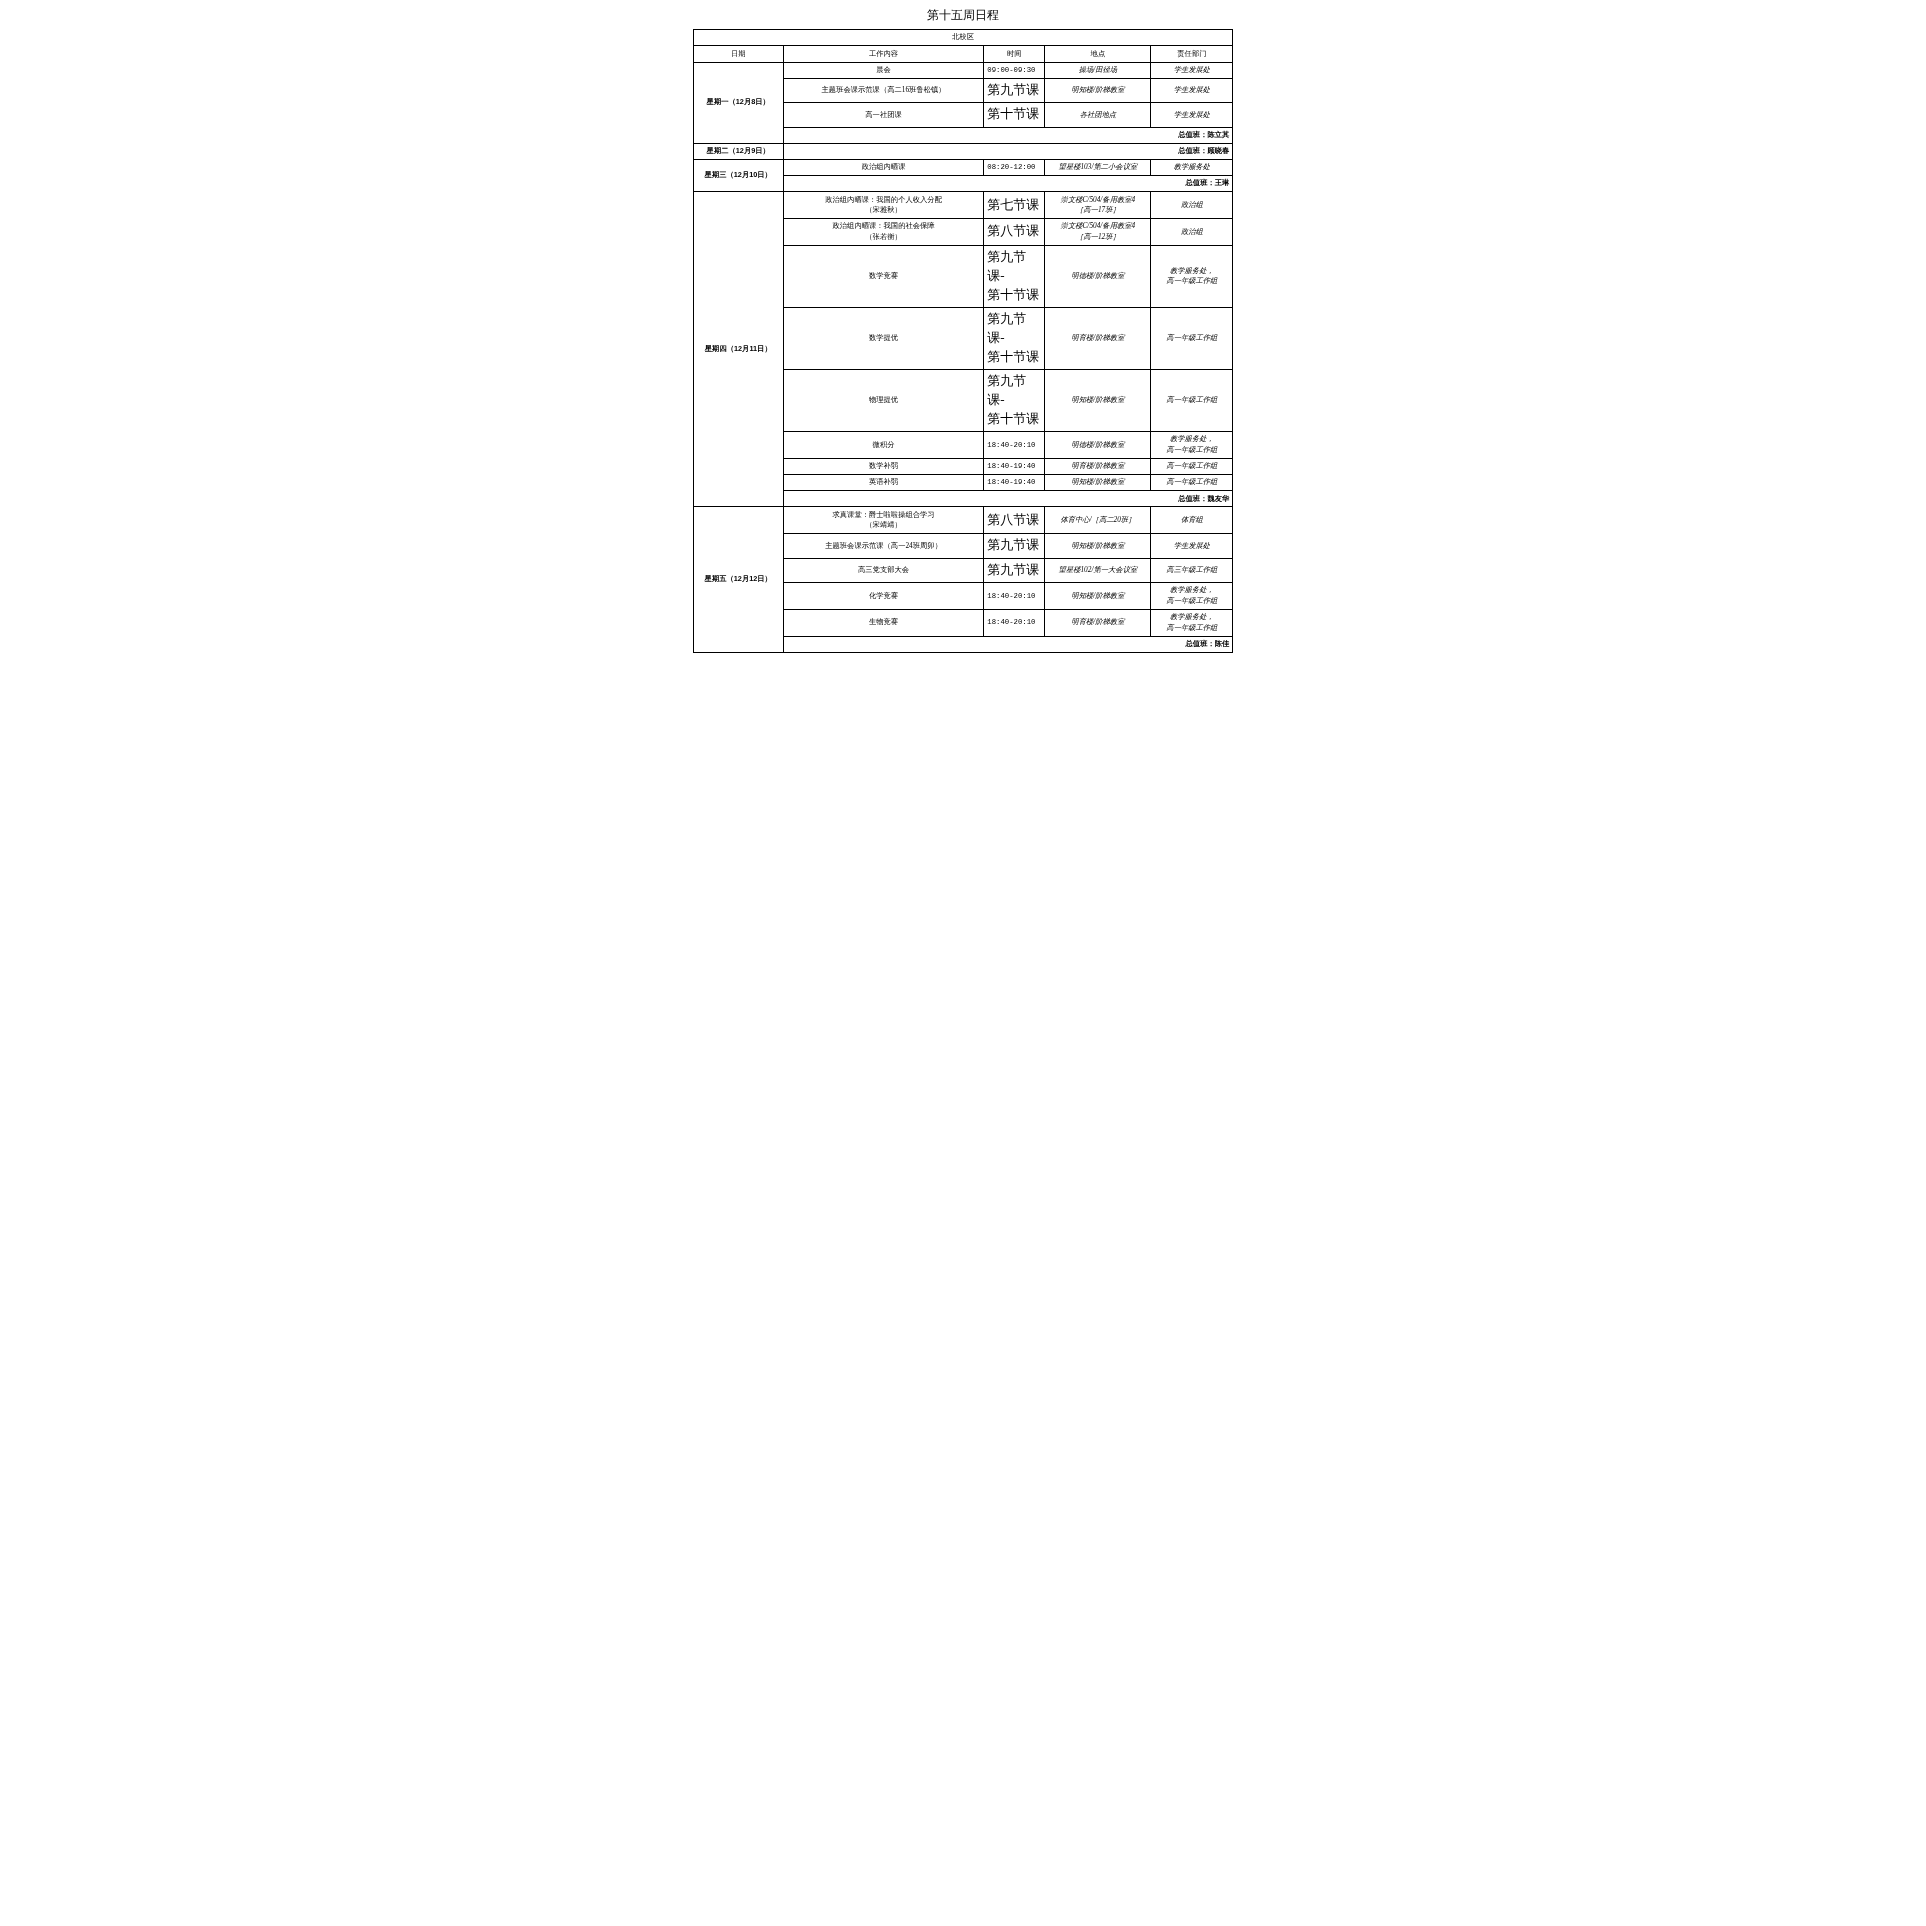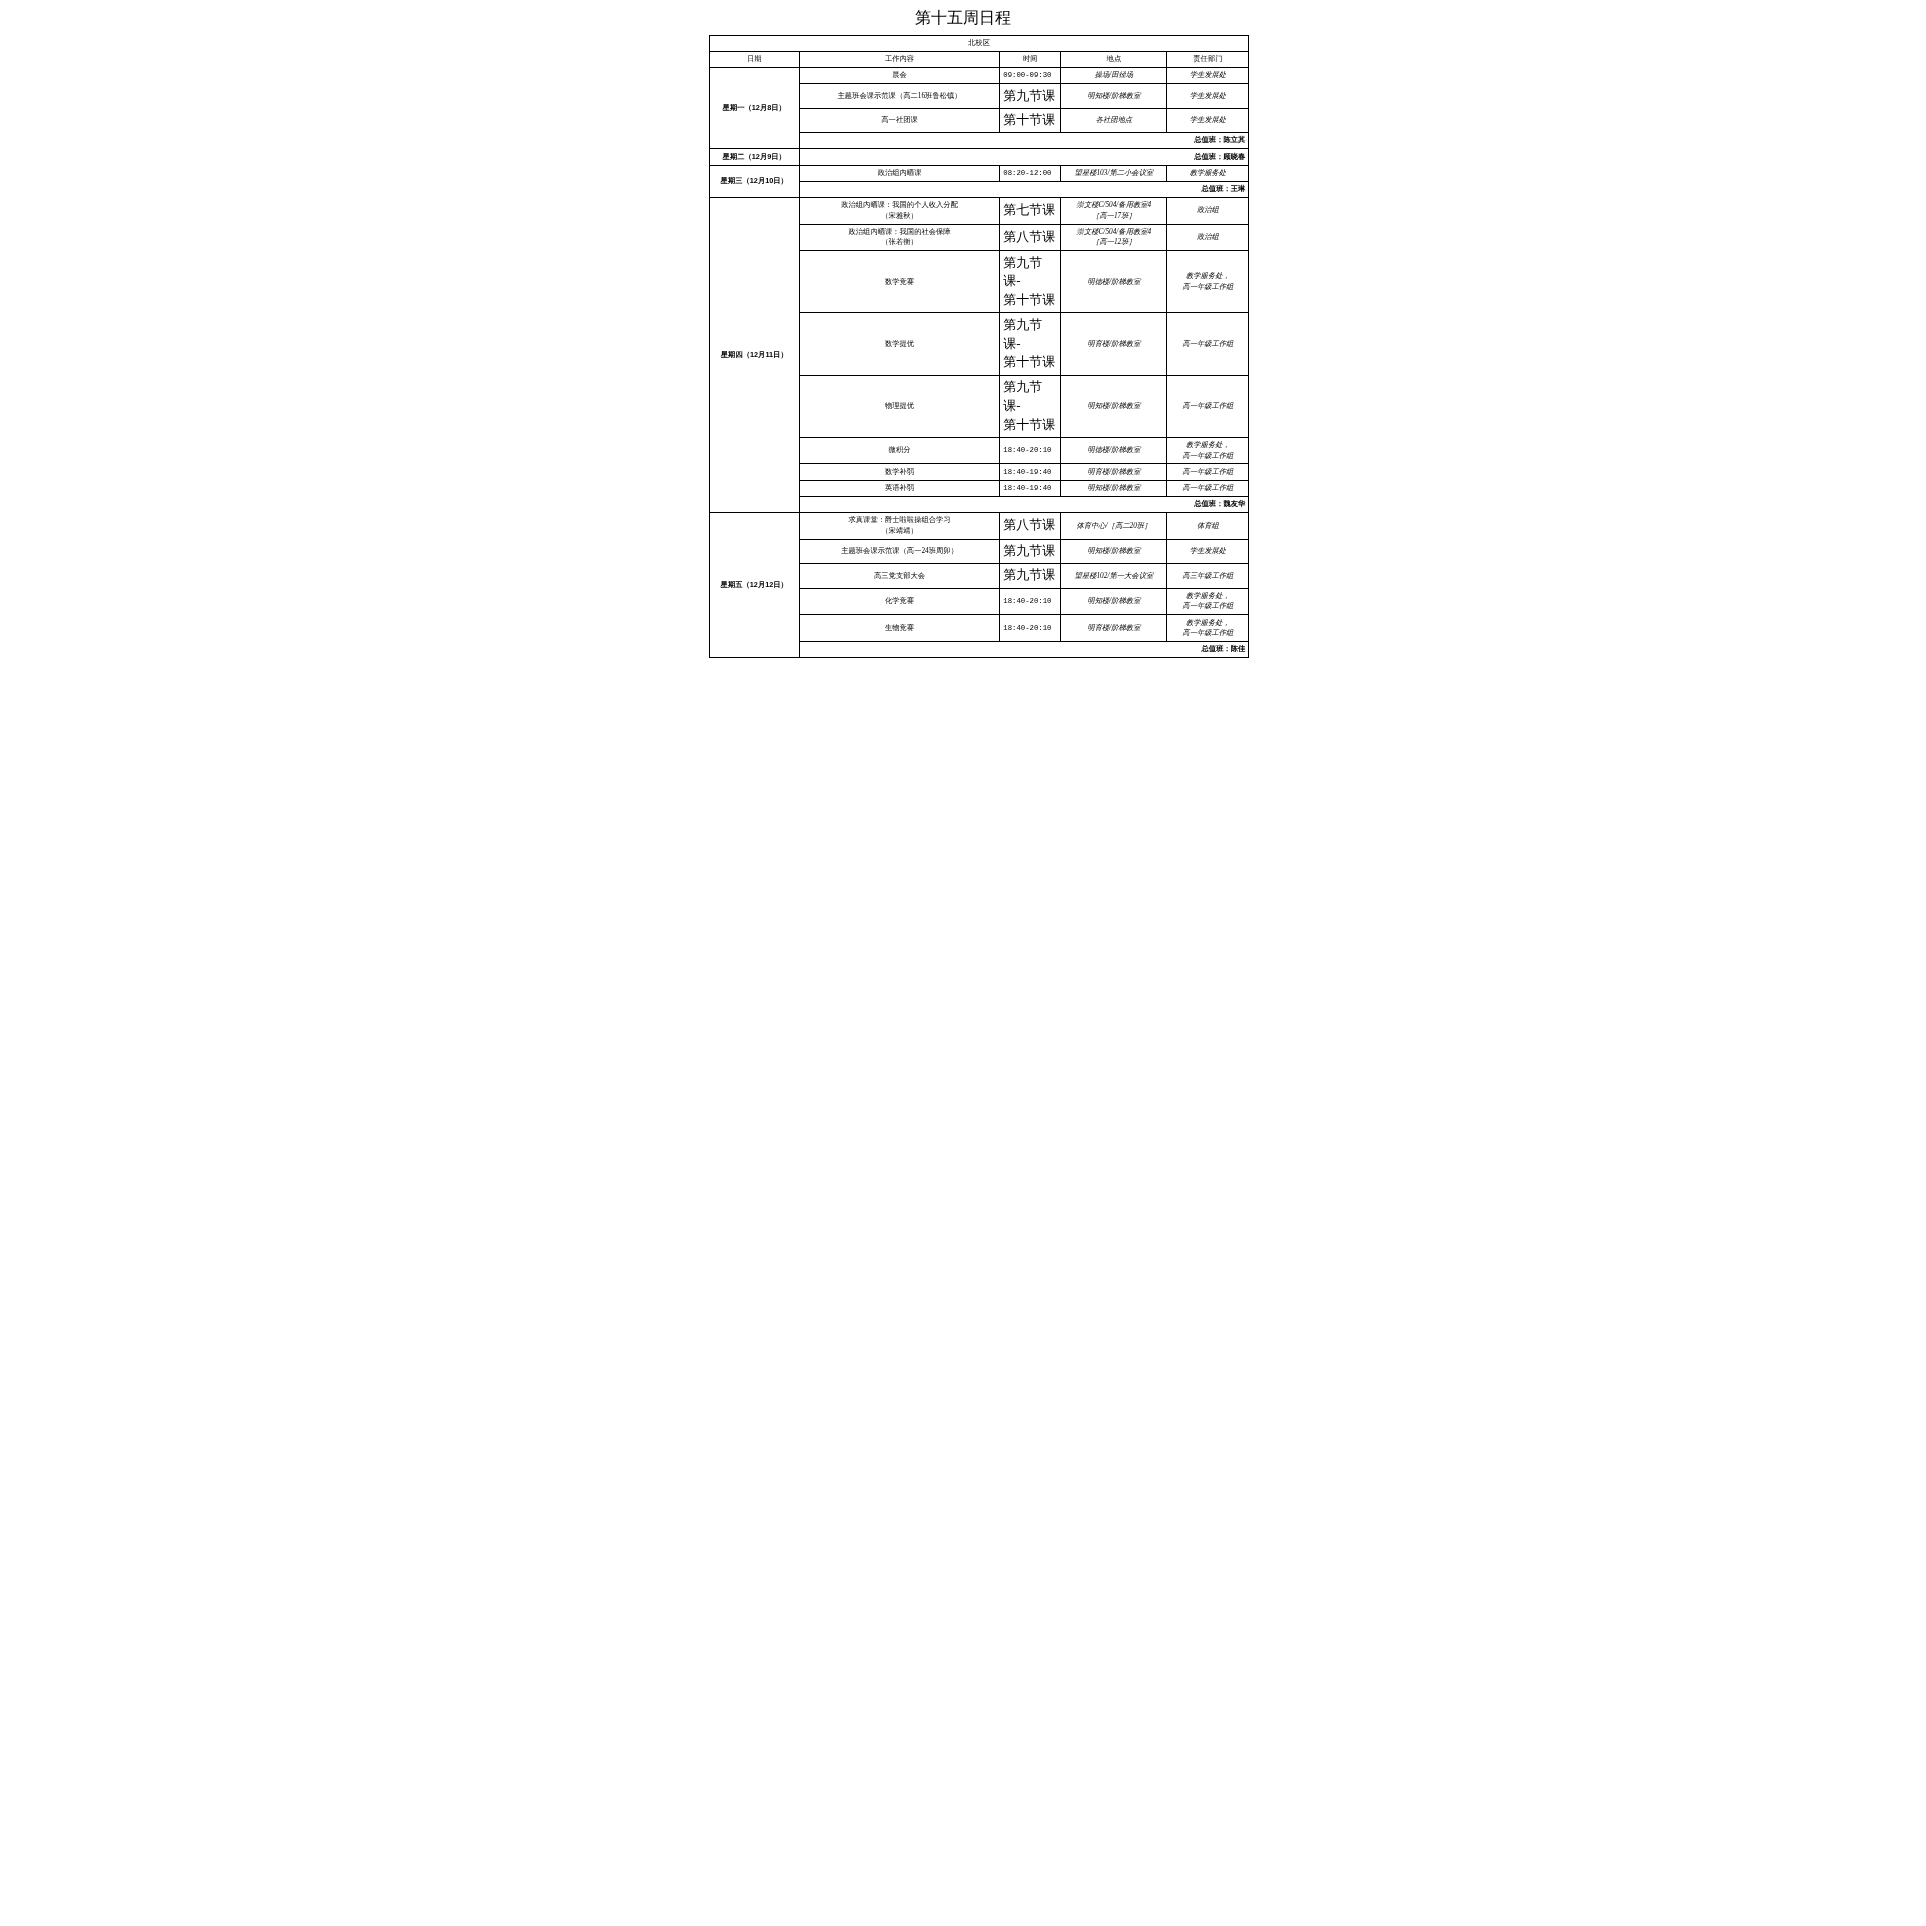--- a/index.html
+++ b/index.html
@@ -12,31 +12,30 @@
     color: #000000;
   }
   .page {
     width: 547px;
     margin: 0 auto;
     padding: 3.9px 3.1px 9.2px 3.1px;
     box-sizing: border-box;
   }
   .doc-title {
     text-align: center;
-    font-size: 16px;
+    font-size: 12px;
     line-height: 1.4;
     padding: 3.1px 0 5.4px 0;
     font-family: "Liberation Sans", "DejaVu Sans", sans-serif;
     font-weight: 400;
   }
   table.schedule {
     width: 100%;
     border-collapse: collapse;
     table-layout: fixed;
-    margin-left: 16px;
   }
   table.schedule td {
     border: 0.4px solid #000000;
     padding: 2.3px 3.1px;
     vertical-align: middle;
     font-size: 7.3px;
     line-height: 1.45;
   }
   
   col.c-date    { width: 87px; }

